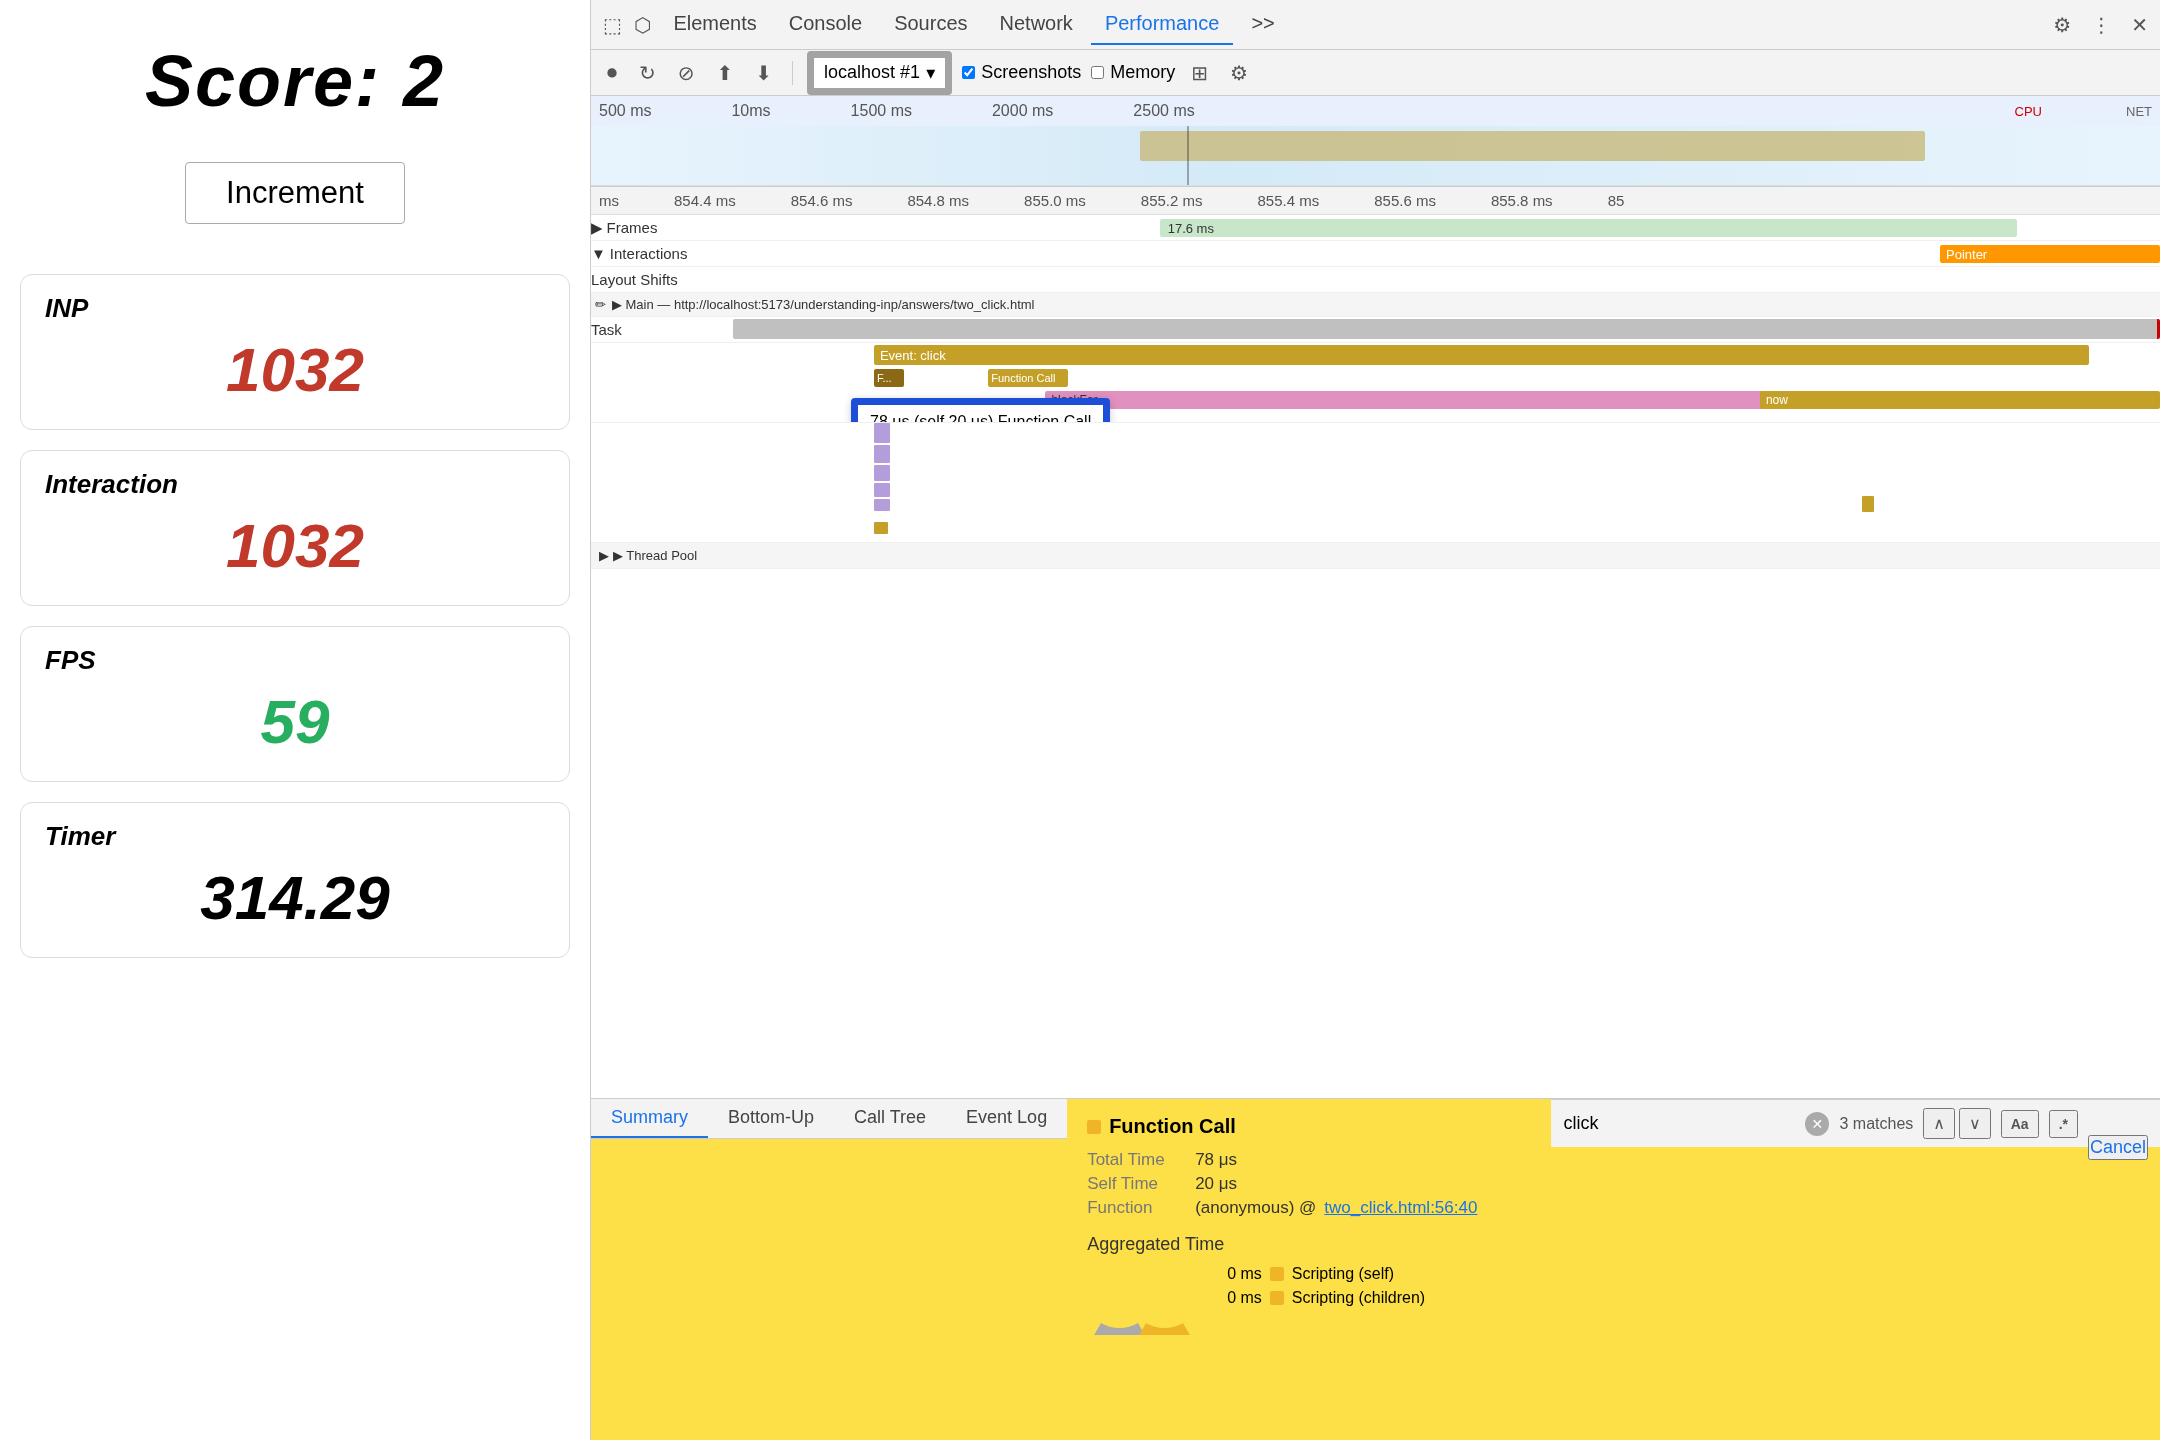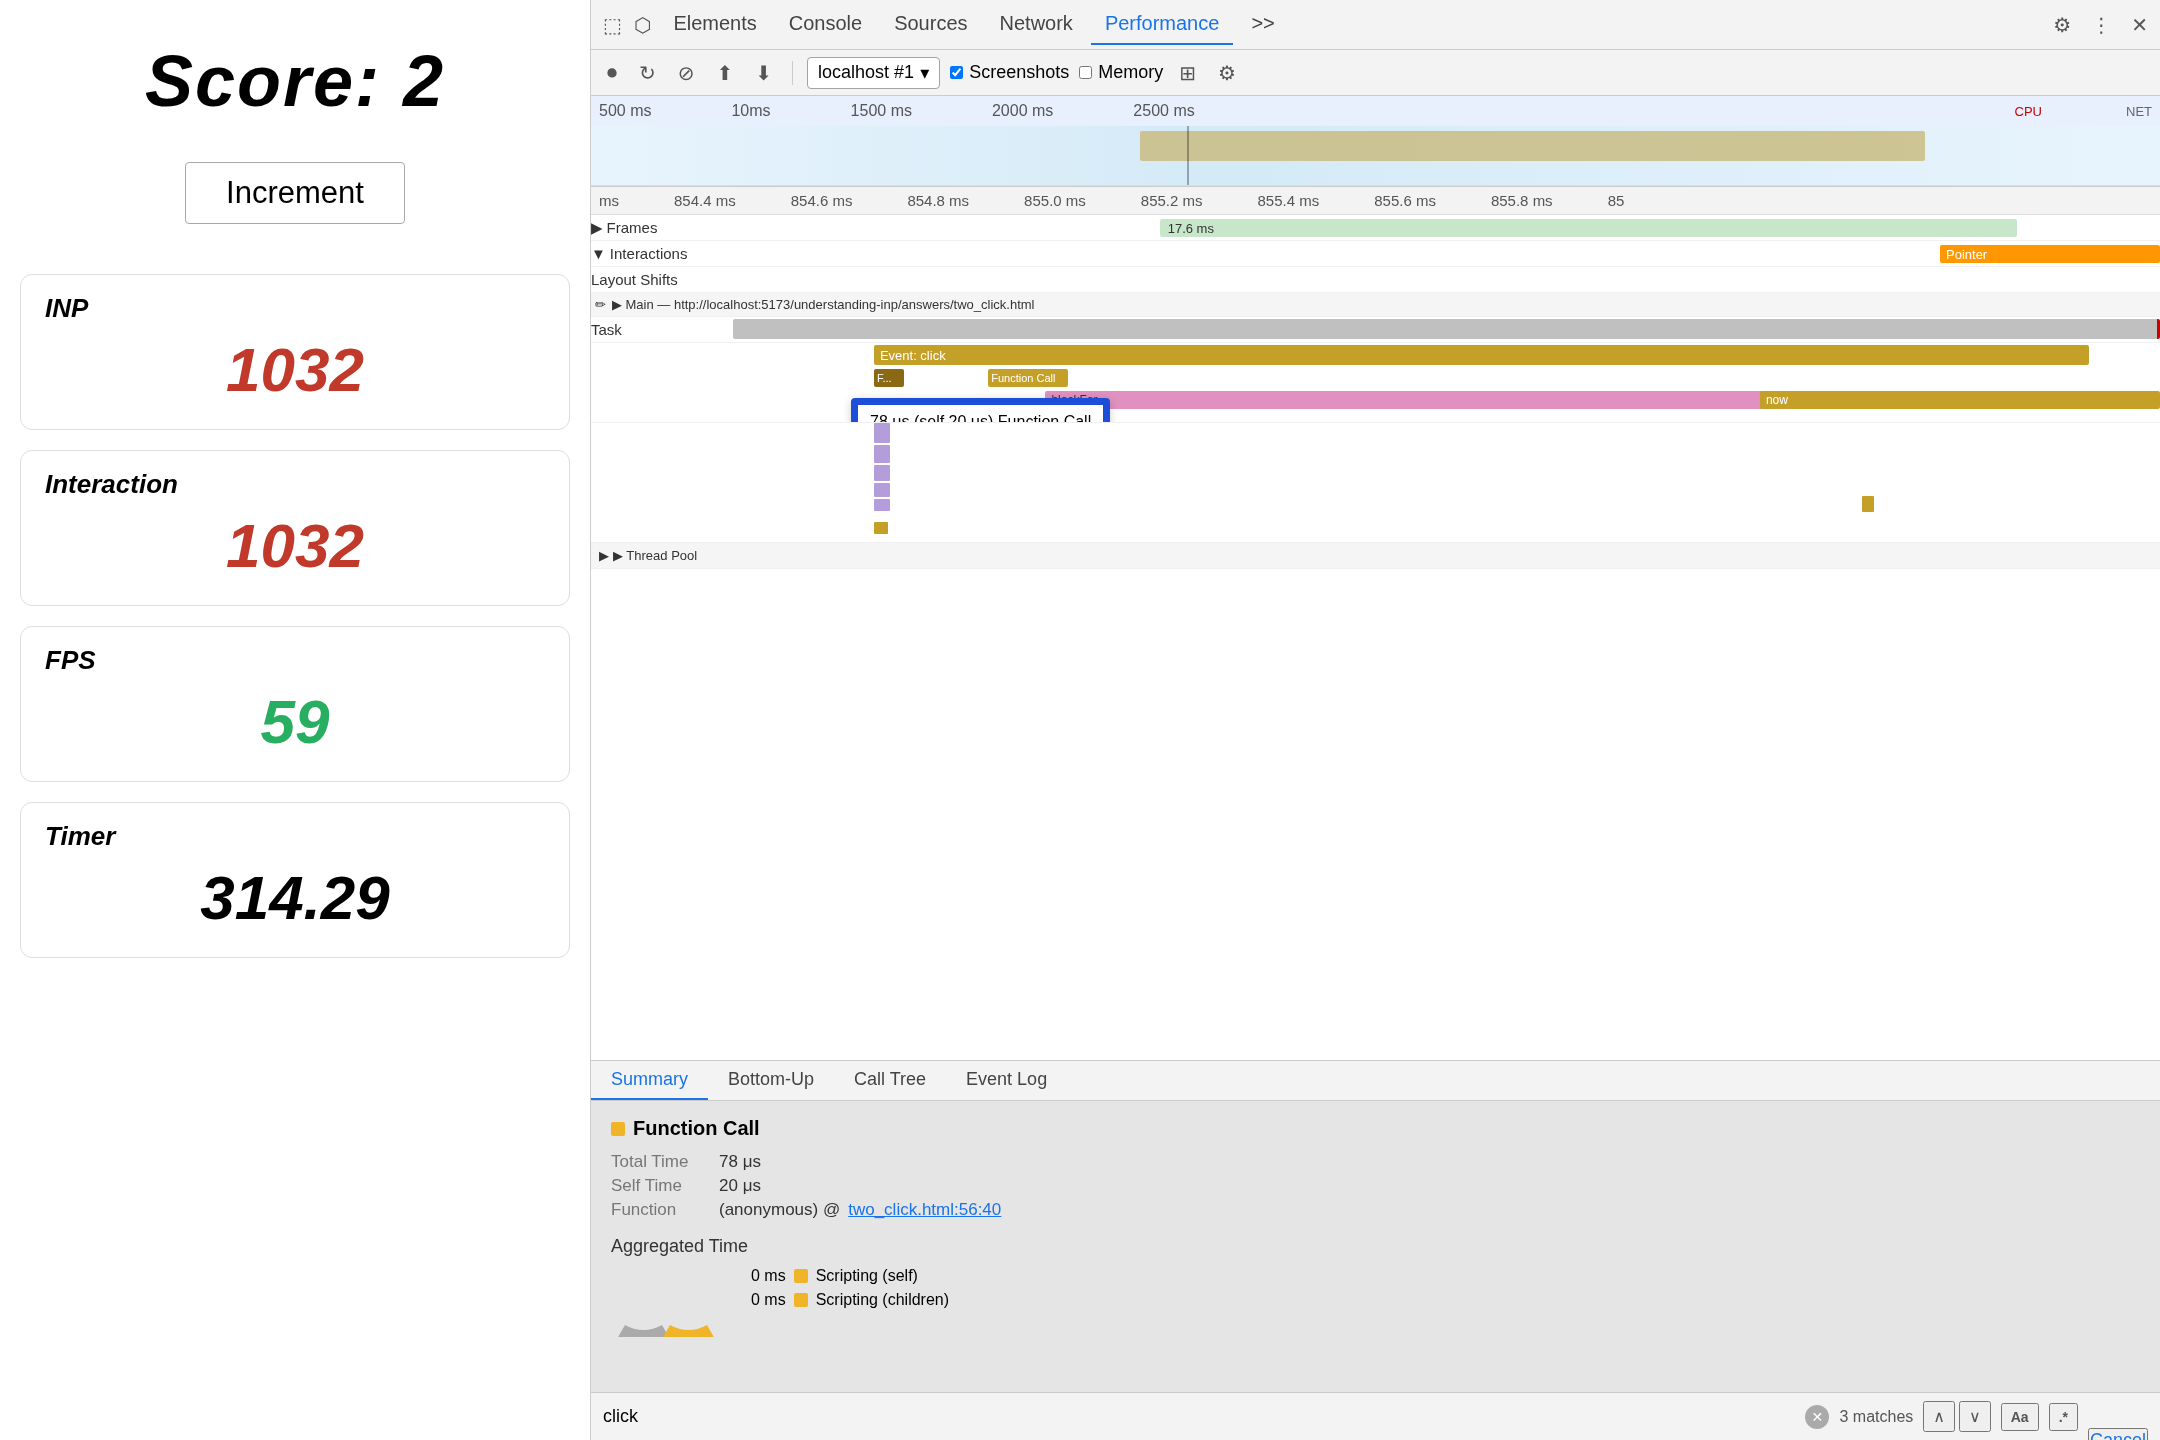--- a/index.html
+++ b/index.html
@@ -139,21 +139,21 @@
 
     .toolbar-separator {
       width: 1px;
       height: 24px;
       background: #ccc;
       margin: 0 4px;
     }
 
     .url-selector {
       background: #fff;
-      border: 1px solid #a3a3a3;
+      border: 7px solid #a3a3a3;
       border-radius: 4px;
       padding: 4px 10px;
       font-size: 18px;
       display: flex;
       align-items: center;
       gap: 6px;
       cursor: pointer;
     }
 
     .checkbox-group {
@@ -287,25 +287,24 @@
       font-size: 16px;
       box-shadow: 0 2px 8px rgba(0,0,0,0.2);
       z-index: 100;
       white-space: nowrap;
       top: 55px;
       left: 120px;
     }
 
     
     .bottom-panel {
-      height: 380px;
+      height: 342px;
       border-top: 1px solid #ccc;
-      background: #e5e5e5;
-      display: flex;
-      flex-direction: column;
+      background: #fde047;
+      display: flex;
     }
 
     .bottom-tabs {
       display: flex;
       border-bottom: 1px solid #ccc;
       background: #f3f3f3;
       height: 40px;
     }
 
     .bottom-tab {

